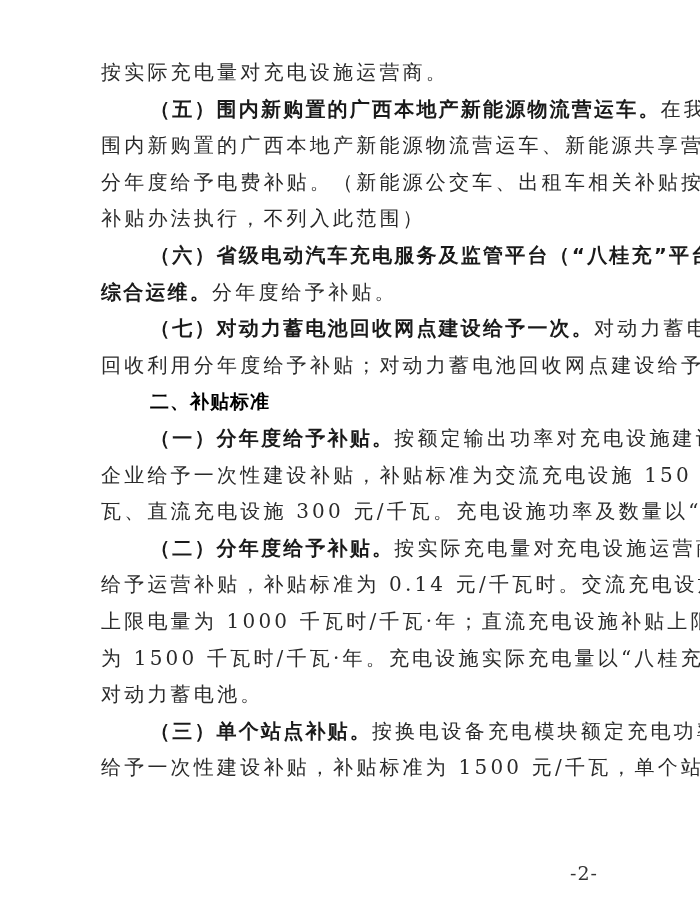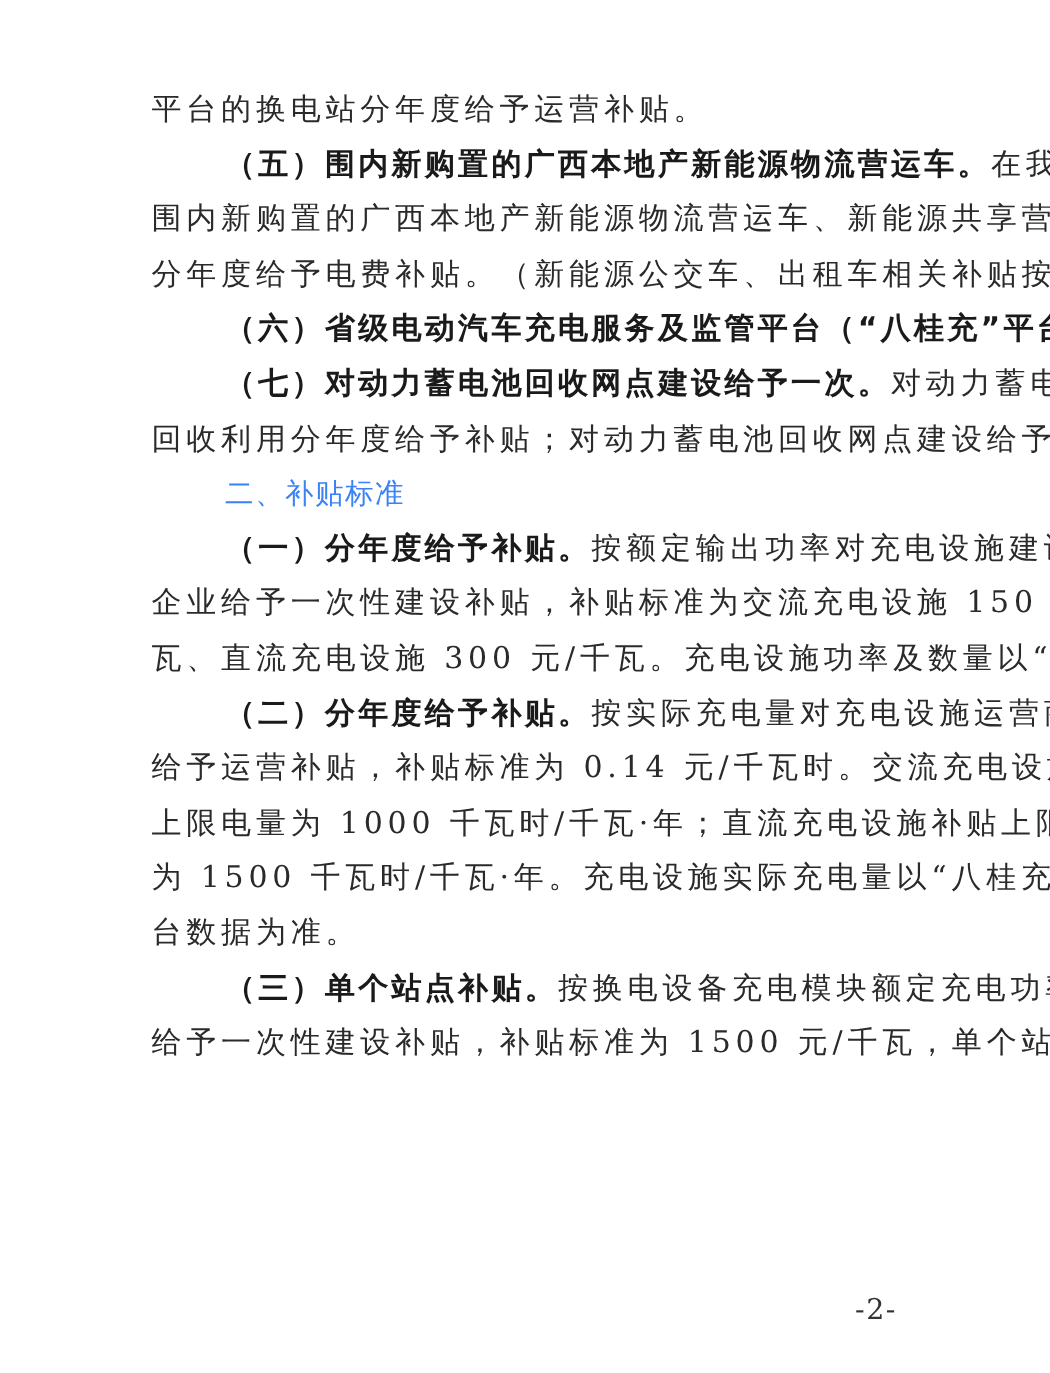--- a/index.html
+++ b/index.html
@@ -45,57 +45,63 @@
       padding-left: 49px;
     }
     .bold {
       font-family: "DejaVu Sans", "Liberation Sans", sans-serif;
       font-weight: bold;
       color: #1a1a1a;
       letter-spacing: 2.2px;
     }
     .heading {
       font-family: "DejaVu Sans", "Liberation Sans", sans-serif;
-      font-weight: normal;
+      font-weight: bold;
       font-size: 19px;
-      color: #3b82f6;
+      color: #000000;
       letter-spacing: 1px;
     }
     .page-number {
       position: absolute;
       left: 570px;
       top: 862px;
       font-size: 19px;
       letter-spacing: 1px;
       color: #333333;
       font-family: "DejaVu Serif", "Liberation Serif", serif;
     }
   </style>
 </head>
 <body>
 
 <div class="page">
   <div class="body-text">
 
     <div class="line last">
-      <span>平台的换电站分年度给予运营补贴。</span>
+      <span>按实际充电量对充电设施运营商。</span>
     </div>
 
     <div class="line indent">
       <span class="bold">（五）围内新购置的广西本地产新能源物流营运车。</span><span>在我区范</span>
     </div>
     <div class="line">
       <span>围内新购置的广西本地产新能源物流营运车、新能源共享营运车</span>
     </div>
     <div class="line">
       <span>分年度给予电费补贴。（新能源公交车、出租车相关补贴按专项</span>
     </div>
+    <div class="line last">
+      <span>补贴办法执行，不列入此范围）</span>
+    </div>
 
     <div class="line indent">
       <span class="bold">（六）省级电动汽车充电服务及监管平台（“八桂充”平台）</span>
+    </div>
+    <div class="line last">
+      <span class="bold">综合运维。</span><span>分年度给予补贴。</span>
     </div>
 
     <div class="line indent">
       <span class="bold">（七）对动力蓄电池回收网点建设给予一次。</span><span>对动力蓄电池</span>
     </div>
     <div class="line">
       <span>回收利用分年度给予补贴；对动力蓄电池回收网点建设给予一次</span>
     </div>
 
     <div class="line last indent">
@@ -118,21 +124,21 @@
     <div class="line">
       <span>给予运营补贴，补贴标准为 0.14 元/千瓦时。交流充电设施补贴</span>
     </div>
     <div class="line">
       <span>上限电量为 1000 千瓦时/千瓦·年；直流充电设施补贴上限电量</span>
     </div>
     <div class="line">
       <span>为 1500 千瓦时/千瓦·年。充电设施实际充电量以“八桂充”平</span>
     </div>
     <div class="line last">
-      <span>台数据为准。</span>
+      <span>对动力蓄电池。</span>
     </div>
 
     <div class="line indent">
       <span class="bold">（三）单个站点补贴。</span><span>按换电设备充电模块额定充电功率</span>
     </div>
     <div class="line">
       <span>给予一次性建设补贴，补贴标准为 1500 元/千瓦，单个站点补贴</span>
     </div>
 
   </div>

